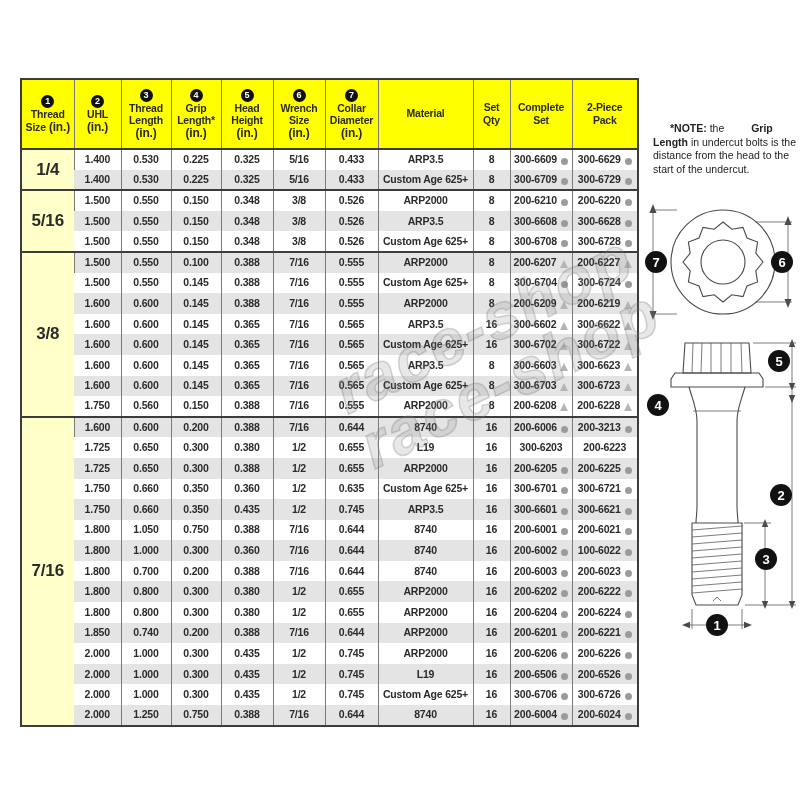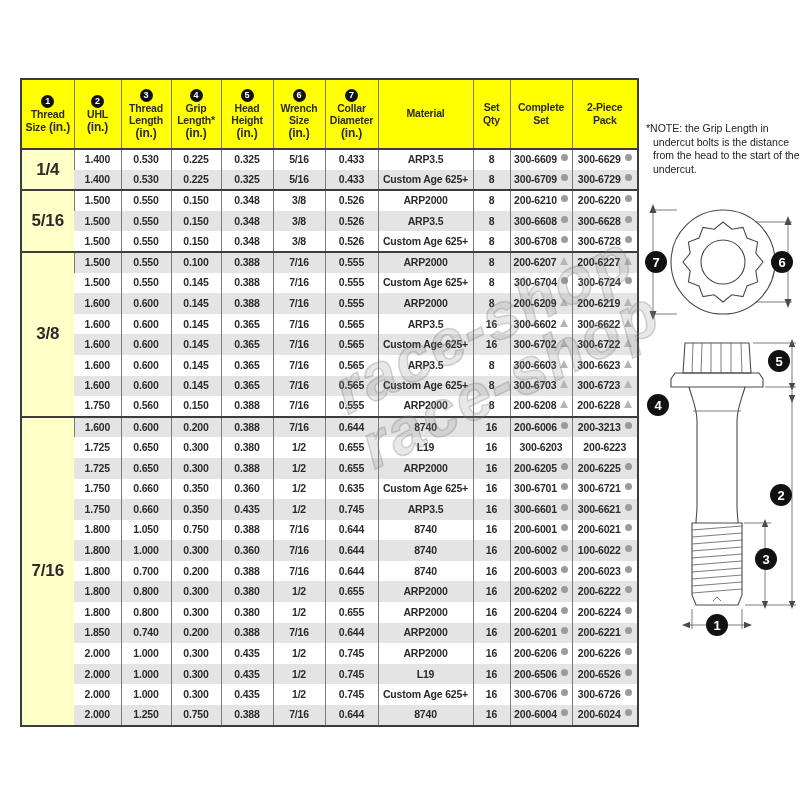--- a/index.html
+++ b/index.html
@@ -17,29 +17,29 @@
   tbody tr{height:20.6px;}
   tr.band-w td{background:#ffffff;}
   tr.band-g td{background:#e4e4e4;}
   tr.group-start td{border-top:2px solid #3c3c3c;}
   td.thread-cell{background:#ffffc8 !important;font-size:17px;}
   .hstack{display:flex;flex-direction:column;align-items:center;justify-content:center;gap:1px;}
   .hline{white-space:nowrap;}
   .unit{font-size:12px;font-weight:bold;}
   .badge{display:inline-flex;align-items:center;justify-content:center;width:13px;height:13px;
          border-radius:50%;background:#111;color:#fff;font-size:9px;font-weight:bold;line-height:1;}
-  .pn{white-space:nowrap;display:inline-flex;align-items:flex-start;justify-content:center;}
+  .pn{white-space:nowrap;display:inline-flex;align-items:flex-end;justify-content:center;}
   .mk{display:inline-block;margin-left:4px;}
   .mk-circle{width:7px;height:7px;border-radius:50%;background:#9b9b9b;}
   .mk-triangle{width:0;height:0;border-left:4.5px solid transparent;border-right:4.5px solid transparent;
                border-bottom:8px solid #b5b5b5;background:none;}
   
   .note{position:absolute;left:646px;top:122px;width:150px;font-size:10.5px;line-height:1.3;
         color:#222;text-indent:-7px;padding-left:7px;}
-  .note .b{font-weight:normal;}
+  .note .b{font-weight:bold;margin-left:24px;}
   
   .watermark{position:absolute;left:330px;top:270px;width:420px;pointer-events:none;
              transform:rotate(-26deg);display:flex;flex-direction:column;gap:0px;
              font-size:64px;font-weight:bold;font-style:italic;letter-spacing:2px;
              color:rgba(130,130,130,0.18);-webkit-text-stroke:1.5px rgba(120,120,120,0.30);
              z-index:5;}
   .watermark span{line-height:0.95;}
   
   .diag{position:absolute;}
   .diag svg{display:block;}

